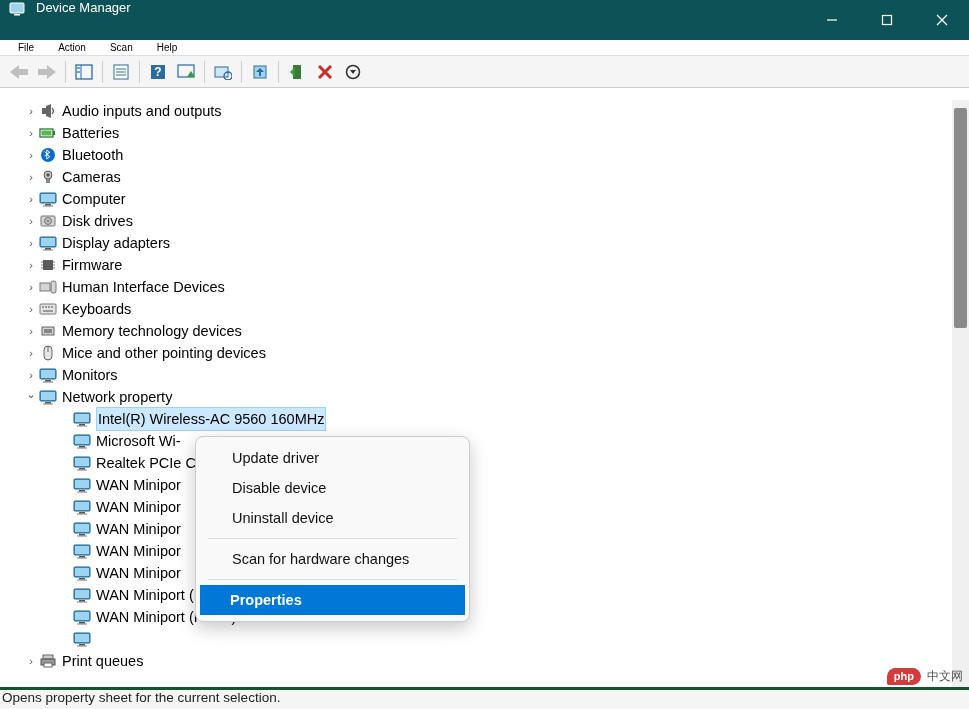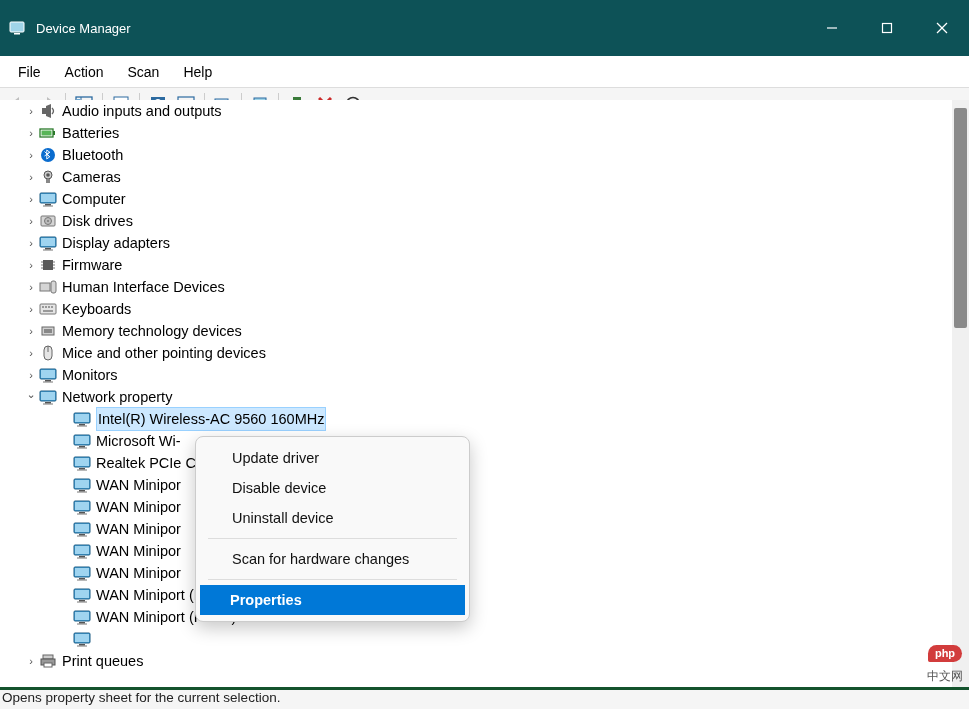--- a/index.html
+++ b/index.html
@@ -1,24 +1,24 @@
 <!DOCTYPE html>
 <html><head>
 <meta charset="utf-8">
 <style>
   * { box-sizing: border-box; margin: 0; padding: 0; font-family: "Segoe UI", Arial, sans-serif; }
   body { width: 969px; height: 709px; background: #fff; overflow: hidden; position: relative; }
 
-  .titlebar { height: 56px; background: #0d5257; display: flex; align-items: center; color: #fff; font-size: 13px; }
+  .titlebar { height: 40px; background: #0d5257; display: flex; color: #fff; font-size: 13px; }
   .titlebar .app-icon { width: 18px; height: 18px; margin: 0 10px 0 8px; display:flex; align-items:center; justify-content:center; }
   .titlebar .title { flex: 0 0 auto; }
   .titlebar .spacer { flex: 1; }
   .win-btn { width: 55px; height: 40px; display:flex; align-items:center; justify-content:center; color:#fff; }
 
-  .menubar { height: 32px; background:#fff; border-bottom:1px solid #ddd; display:flex; align-items:center; padding-left:6px; font-size:14px; }
+  .menubar { height: 16px; background:#fff; border-bottom:1px solid #ddd; display:flex; align-items:center; padding-left:6px; font-size:10px; }
   .menu-item { padding: 3px 12px; cursor:default; }
 
   .toolbar { height: 32px; background:#f5f5f5; border-bottom:1px solid #ccc; display:flex; align-items:center; padding:0 6px; gap:2px; }
   .tool-btn { width:26px; height:26px; display:flex; align-items:center; justify-content:center; border:1px solid transparent; }
   .tool-sep { width:1px; height:22px; background:#ccc; margin:0 3px; }
 
   .client { position:absolute; top:100px; left:0; right:0; bottom:22px; background:#fff; overflow:hidden; }
   .tree { position:absolute; top:0; left:0; right:18px; bottom:0; overflow:hidden; font-size:14.5px; line-height:22px; color:#000; }
   .row { display:flex; align-items:center; height:22px; white-space:nowrap; }
   .expander { width:14px; display:inline-flex; justify-content:center; color:#555; font-size:11px; cursor:default;}
@@ -30,21 +30,21 @@
   .context-menu { position:absolute; left:195px; top:336px; width:275px; background:#f9f9f9; border:1px solid #ccc; border-radius:8px; box-shadow:0 6px 18px rgba(0,0,0,0.22); padding:6px 4px; font-size:14.5px; }
   .cm-item { padding:7px 20px 7px 30px; color:#111; cursor:default; border-radius:4px; margin:0 2px;}
   .cm-sep { height:1px; background:#ddd; margin:5px 8px; }
   .cm-item.highlight { background:#0078d7; color:#fff; font-weight:700; margin:0; border-radius:0;}
 
   .scrollbar { position:absolute; right:0; top:0; bottom:0; width:17px; background:#f0f0f0; }
   .thumb { position:absolute; left:2px; right:2px; top:8px; height:220px; background:#8a8a8a; border-radius:2px;}
 
   .statusbar { position:absolute; left:0; right:0; bottom:0; height:22px; background:#f5f5f5; border-top:3px solid #14532d; font-size:13.5px; color:#222; padding-left:2px; display:flex; overflow:hidden;}
 
-  .watermark { position:absolute; right:6px; bottom:24px; display:flex; align-items:center; gap:6px; font-size:12px; color:#555; z-index:50;flex-direction:column;}
+  .watermark { position:absolute; right:6px; bottom:24px; display:flex; align-items:flex-end; gap:6px; font-size:12px; color:#555; z-index:50;}
   .php-badge { background:#d23c3c; color:#fff; font-weight:bold; font-size:11px; padding:2px 7px 3px; border-radius:10px 10px 10px 2px;}
 </style>
 </head>
 <body>
 
 <div class="titlebar">
   <span class="app-icon">
     <svg width="16" height="16" viewBox="0 0 16 16">
         <rect x="1" y="2" width="14" height="10" rx="1" fill="#9fd4e8" stroke="#fff" stroke-width="1"></rect>
         <rect x="5" y="13" width="6" height="1.5" fill="#fff"></rect>

